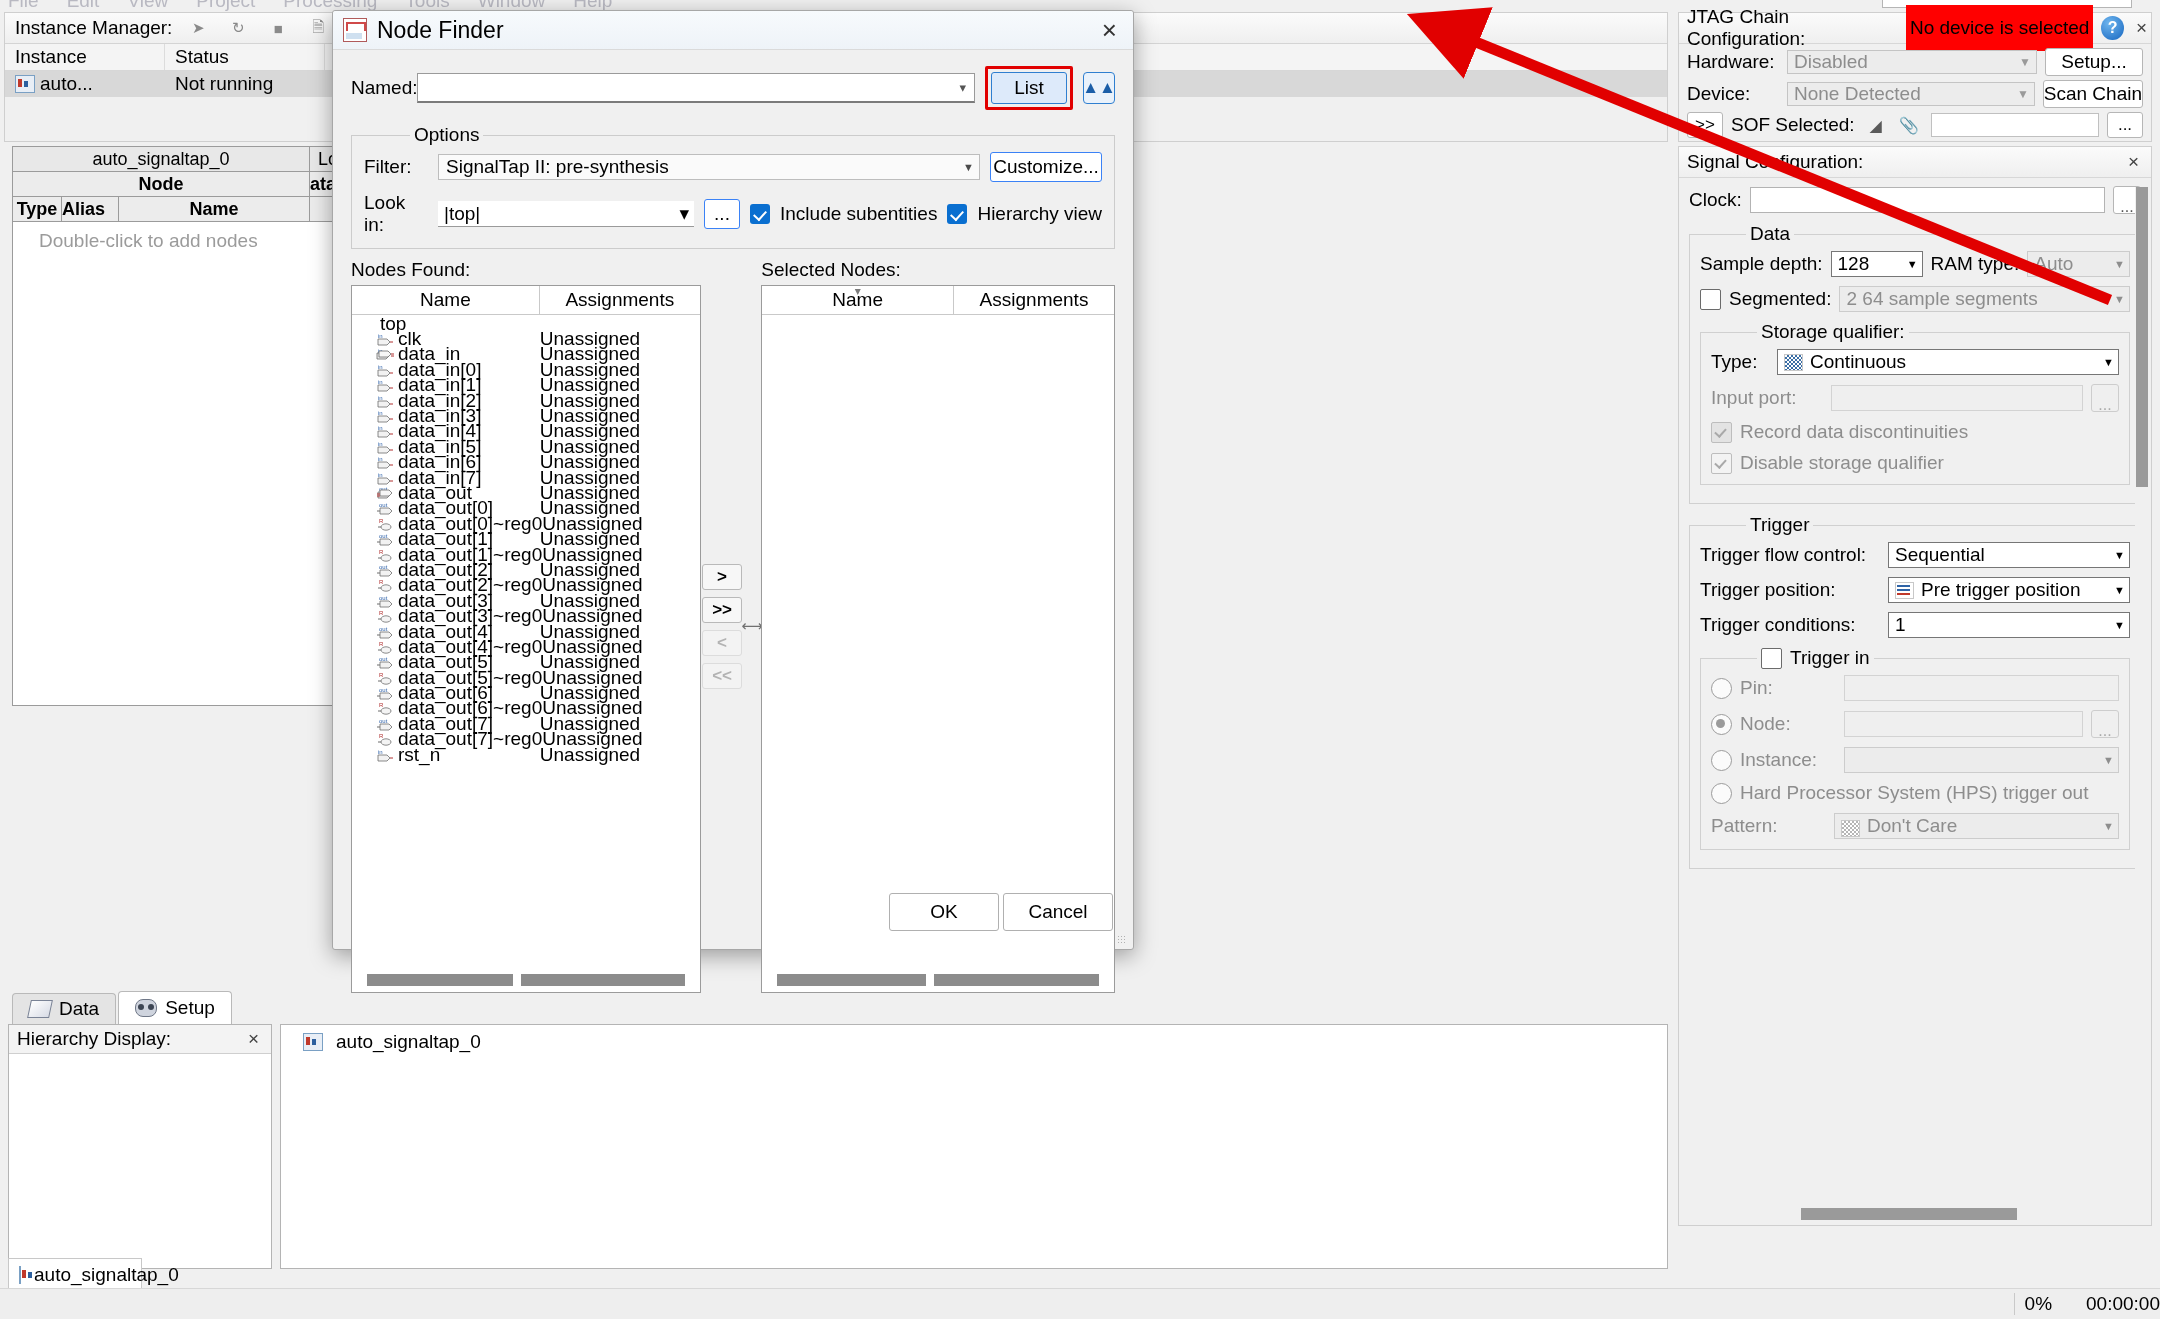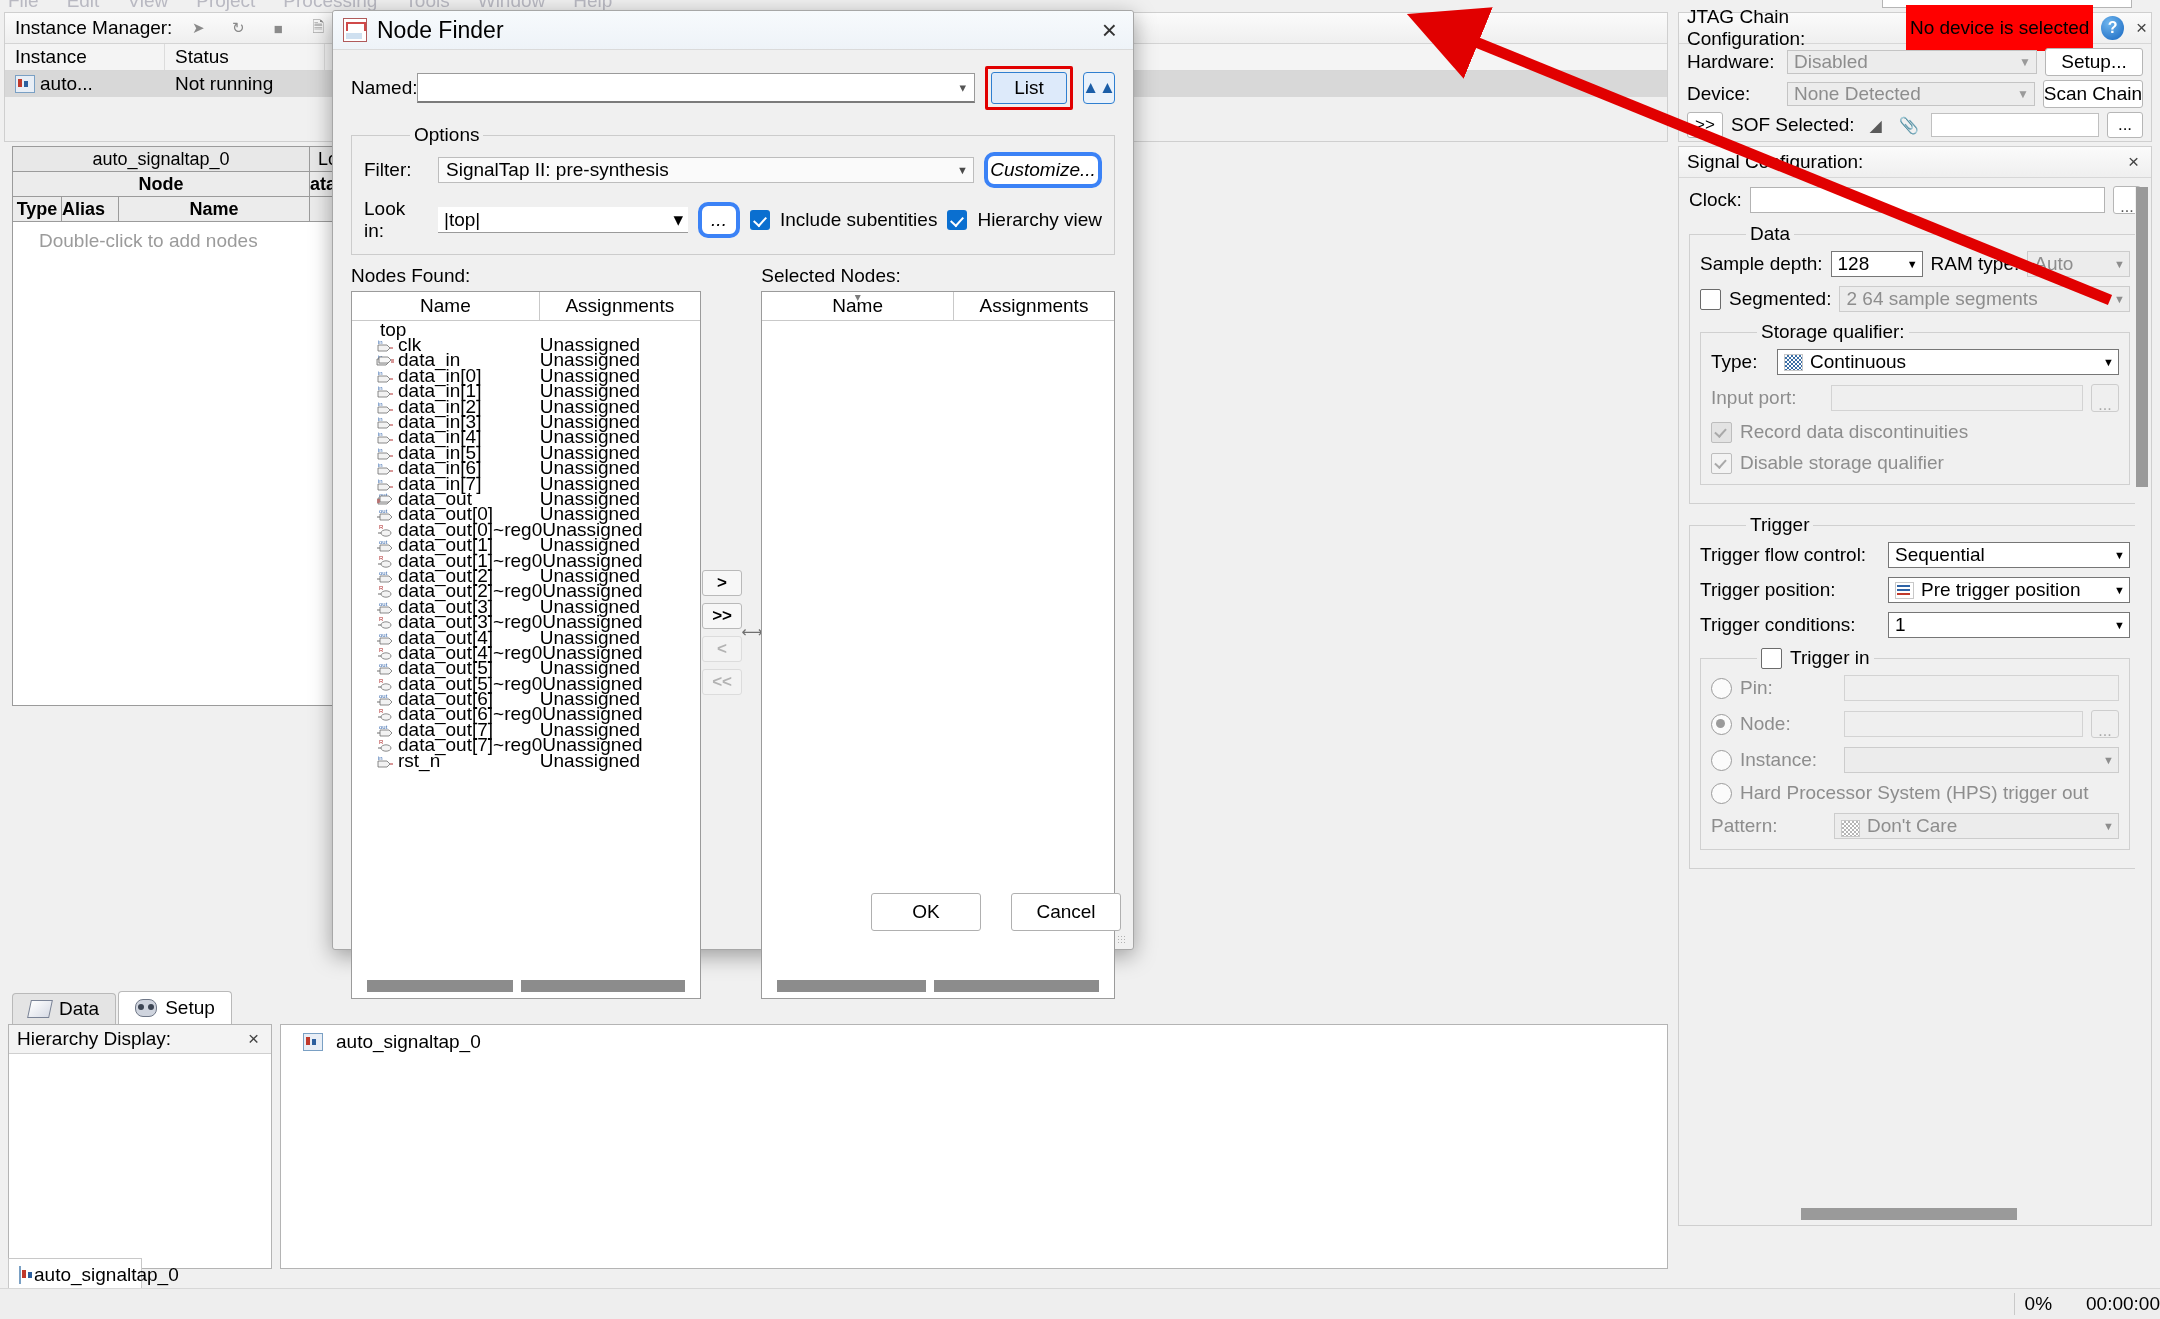--- a/index.html
+++ b/index.html
@@ -174,22 +174,22 @@
      font-size:19px;display:flex;align-items:center;justify-content:center;}
   .upbtn{width:30px;height:30px;background:#eaf2fb;border:1px solid #2f7fd0;border-radius:4px;
      display:flex;align-items:center;justify-content:center;color:#1b5ea8;font-size:17px;}
   .opt-fs{border:1px solid #cccccc;margin:14px 0 4px 0;padding:6px 12px 10px 12px;}
   .opt-fs legend{font-size:19px;padding:0 4px;}
   .opt-row{display:flex;align-items:center;gap:10px;margin-bottom:10px;font-size:19px;}
   .opt-lab{width:64px;}
   .ocombo{flex:1;height:26px;background:#fafafa;border:1px solid #bdbdbd;box-sizing:border-box;
      display:flex;align-items:center;justify-content:space-between;padding:0 5px 0 7px;font-size:19px;}
   .ocombo .car{font-size:11px;color:#4a4a4a;}
-  .cbtn{width:110px;height:28px;background:#fff;border:4px solid #3b82f6;border-radius:10px;font-size:19px;
-     display:flex;align-items:center;justify-content:center;font-style:italic;}
+  .cbtn{width:110px;height:28px;background:#fff;border:1px solid #3b82f6;border-radius:3px;font-size:19px;
+     display:flex;align-items:center;justify-content:center;}
   .lookin{flex:1;height:26px;background:#fff;border-bottom:1px solid #9a9a9a;box-sizing:border-box;
      display:flex;align-items:center;justify-content:space-between;padding:0 5px 0 6px;font-size:19px;}
   .chkblue{width:20px;height:20px;background:#0a6fd0;border-radius:3px;position:relative;flex:none;}
   .chkblue:after{content:"";position:absolute;left:6px;top:4px;width:6px;height:10px;border:2px solid #fff;
      border-top:none;border-left:none;transform:rotate(42deg);}
   .panes{display:flex;gap:0;margin-top:10px;}
   .pane-lab{font-size:19px;margin-bottom:4px;}
   .pane{background:#fff;border:1px solid #9b9b9b;box-sizing:border-box;position:relative;}
   .pane-hdr{display:flex;height:28px;border-bottom:1px solid #c9c9c9;background:#fff;font-size:19px;}
   .pane-hdr .nm{flex:1;display:flex;align-items:center;justify-content:center;border-right:1px solid #c9c9c9;position:relative;}
@@ -203,21 +203,21 @@
   .nl-row .nmx{flex:1;}
   .nl-row .asgx{width:160px;}
   svg.pinico{display:block;}
   .pane-sb{position:absolute;left:1px;right:1px;bottom:1px;height:22px;background:#fff;display:flex;align-items:center;gap:8px;padding:0 14px;box-sizing:border-box;}
   .pane-sb .t{height:12px;background:#8c8c8c;}
   .mid{width:44px;display:flex;flex-direction:column;align-items:center;justify-content:center;gap:7px;}
   .mbtn{width:38px;height:24px;border:1px solid #b9b9b9;background:#f7f7f7;border-radius:3px;
      display:flex;align-items:center;justify-content:center;font-size:17px;font-weight:bold;}
   .mbtn.dis{color:#b3b3b3;border-color:#dcdcdc;background:#f3f3f3;}
   .splitv{width:18px;display:flex;align-items:center;justify-content:center;color:#707070;font-size:15px;}
-  .dlg-foot{position:absolute;right:12px;bottom:18px;display:flex;gap:30px;}
+  .dlg-foot{position:absolute;right:20px;bottom:18px;display:flex;gap:4px;}
   .fbtn{width:108px;height:36px;background:#fff;border:1px solid #b0b0b0;border-radius:3px;font-size:19px;
      display:flex;align-items:center;justify-content:center;}
   .grip{position:absolute;right:6px;bottom:4px;width:10px;height:10px;
      background-image:radial-gradient(#b0b0b0 1px, transparent 1px);background-size:3px 3px;}
 
   
   .arrow-svg{position:absolute;left:0;top:0;width:2160px;height:1319px;pointer-events:none;}
 
   
   .wm{position:absolute;right:40px;bottom:22px;font-size:44px;color:#e0e0e0;

